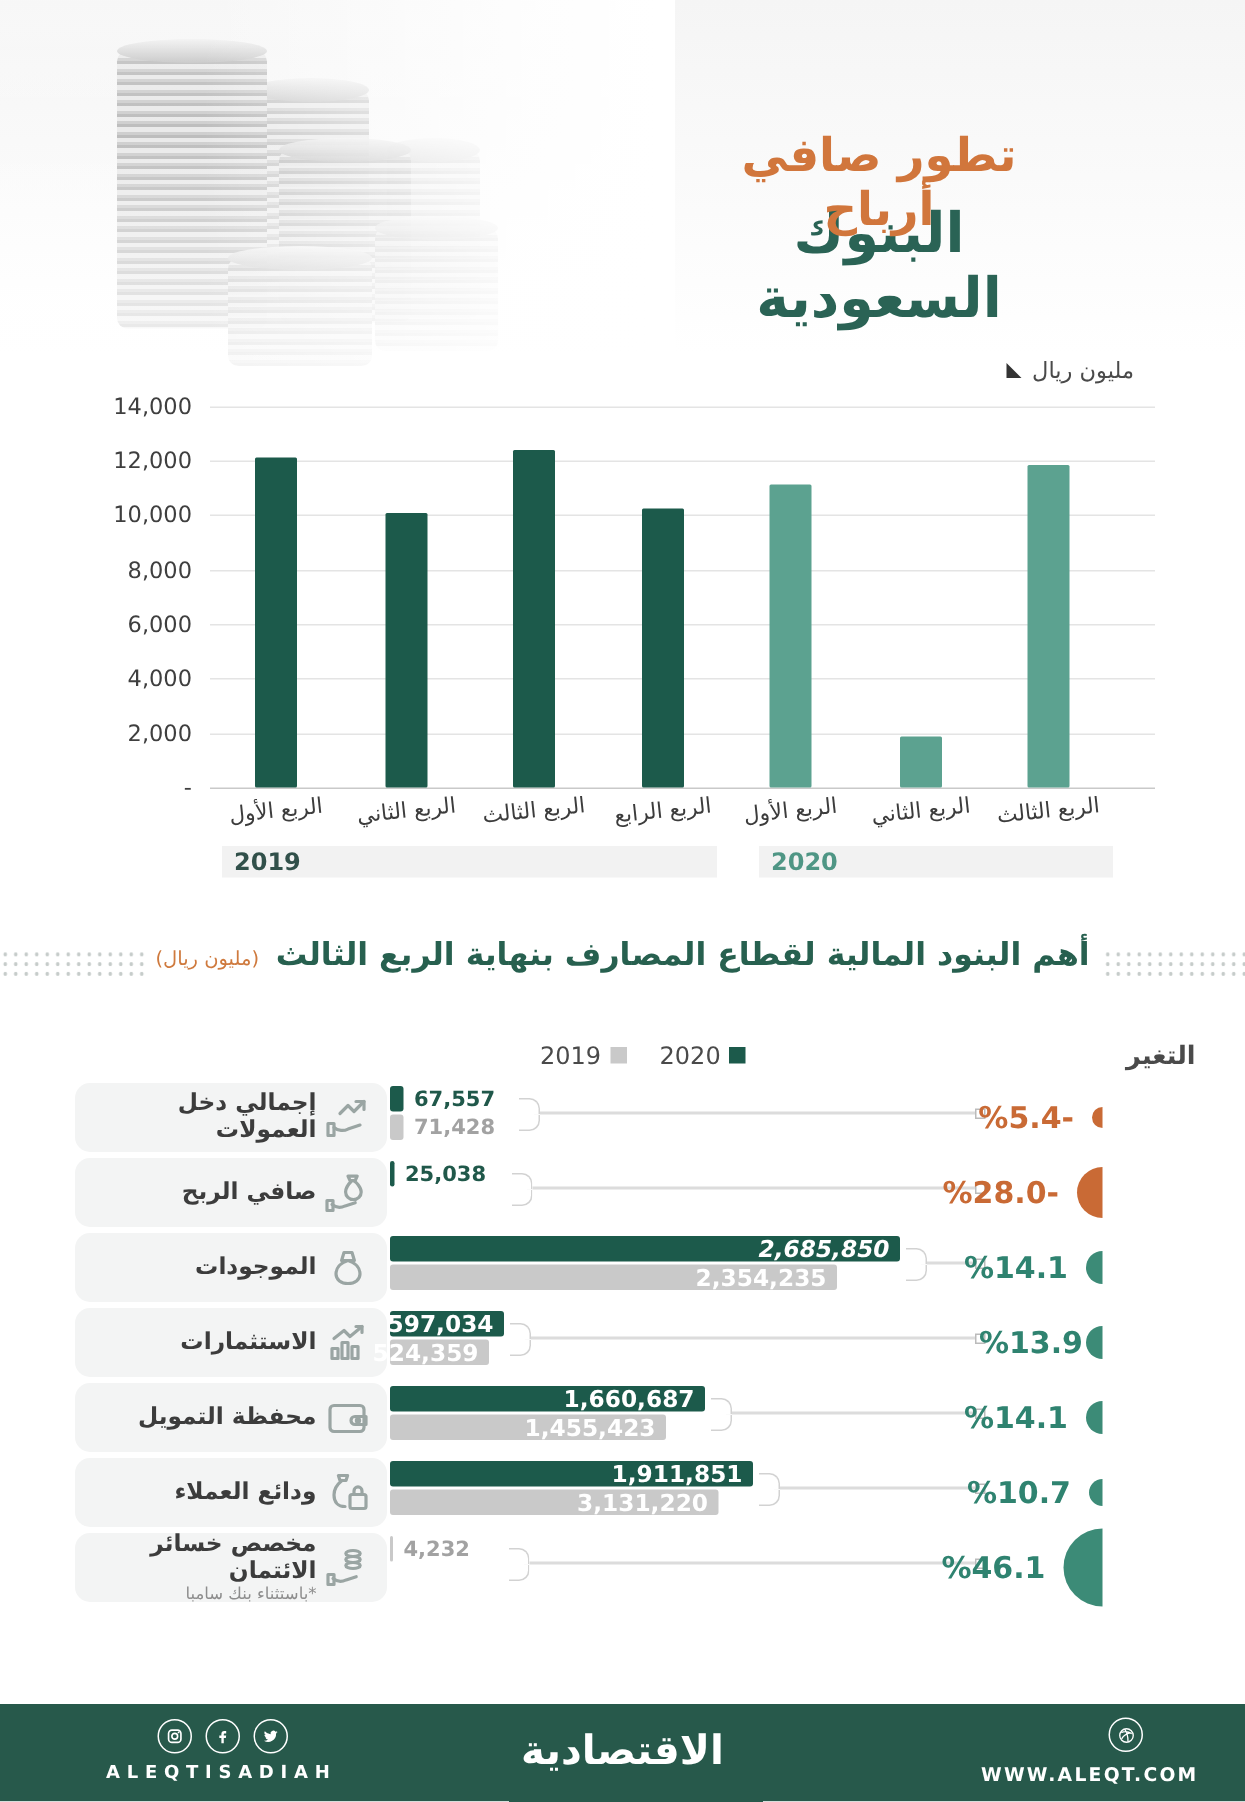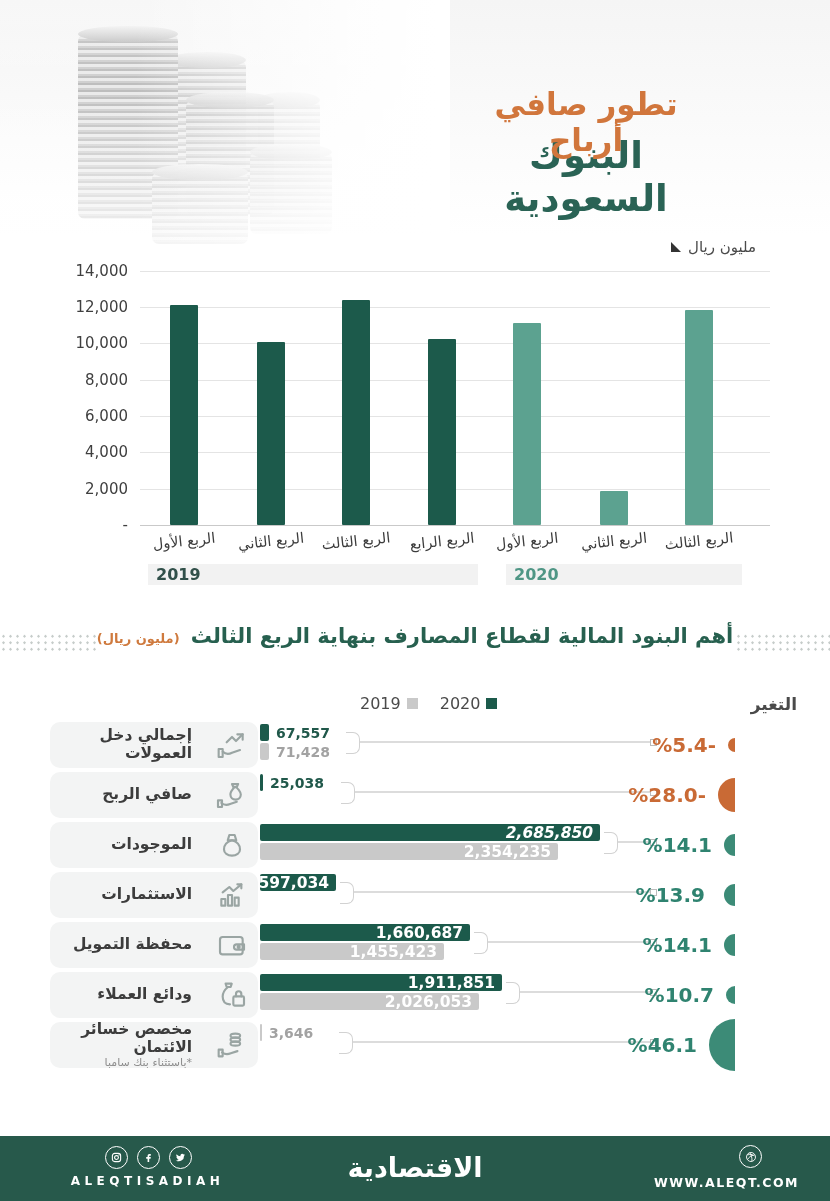--- a/index.html
+++ b/index.html
@@ -39,31 +39,31 @@
   .yb19{left:148px;width:330px;color:#31504a;}
   .yb20{left:506px;width:236px;color:#4f9685;}
 
   
   .dots{position:absolute;top:633px;height:20px;
         background-image:radial-gradient(circle,#c6ccca 1.1px,transparent 1.4px);background-size:7px 6.5px;}
   .dots.l{left:0;width:97px;}
   .dots.r{right:0;width:95px;}
   .sec-title{top:624px;left:0;width:100%;text-align:center;direction:rtl;}
   .sec-title .main{color:#27604f;font-size:21px;font-weight:bold;}
-  .sec-title .unit{color:#cf7a3e;font-size:13px;font-weight:bold;margin-right:6px;}
+  .sec-title .unit{color:#cf7a3e;font-size:13px;font-weight:normal;margin-right:6px;}
   .legend{top:694px;left:360px;display:flex;align-items:center;font-size:16px;color:#4a4a4a;}
   .lsq{width:11px;height:11px;margin-left:6px;display:inline-block;}
   .lsq.gray{background:#c9c9c9;}
   .lsq.green{background:#1c5a4b;}
   .chg-head{top:694px;right:33px;font-size:17px;font-weight:bold;color:#4a4a4a;direction:rtl;}
 
   
   .hrow{position:absolute;left:0;width:830px;height:46px;}
   .lbox{position:absolute;left:50px;top:0;width:208px;height:46px;background:#f3f4f4;border-radius:10px;
-        display:flex;direction:rtl;align-items:center;gap:24px;padding:0 10px;box-sizing:border-box;}
+        display:flex;direction:rtl;align-items:center;gap:5px;padding:0 10px;box-sizing:border-box;}
   .lbox .ic{flex:none;width:32px;height:32px;}
   .ltext{font-size:15.5px;font-weight:bold;color:#3c3c3c;line-height:1.15;}
   .lsub{font-size:11px;font-weight:normal;color:#8d8d8d;}
   .bars{position:absolute;left:260px;top:2px;width:480px;height:42px;}
   .bline{position:relative;height:17px;margin-bottom:2px;display:flex;align-items:center;}
   .fill{height:17px;border-radius:2px;flex:none;display:flex;align-items:center;justify-content:flex-end;box-sizing:border-box;}
   .fill.green{background:#1c5a4b;}
   .fill.gray{background:#c9c9c9;}
   .bval{font-weight:bold;font-size:14px;margin-left:7px;white-space:nowrap;}
   .bval.g20{color:#20584a;}
@@ -270,28 +270,33 @@
           <path d="M16 4h3v3"></path>
         </svg>
       <div class="ltext ar">الاستثمارات</div>
     </div>
     <div class="bars">
       <div class="bline">
           <div class="fill green" style="width: 76px;">
             <span class="bval g20 in">597,034</span>
           </div>
         </div>
+      <div class="bline">
+          <div class="fill gray" style="width: 66px;">
+            <span class="bval g19 in">524,359</span>
+          </div>
+        </div>
       <div class="joint" style="left: 80px;">
           <div class="jt"></div>
           <div class="jb"></div>
         </div>
       <div class="cline" style="left: 94px; width: 296px;"></div>
       <div class="sqm"></div>
     </div>
-    <span class="pct pos" style="right: 125px;">%13.9</span>
+    <span class="pct pos" style="right: 108px;">%13.9</span>
     <div class="semi pos" style="width: 11px; height: 22px; border-radius: 11px 0px 0px 11px;"></div>
   </div>
 
   <div class="hrow" style="top:922px">
     <div class="lbox">
       <svg class="ic icsvg" viewBox="0 0 24 24">
         <rect x="3" y="6" width="17" height="13" rx="2"></rect>
         <path d="M15.5 11.5H21v4h-5.5a2 2 0 0 1 0-4z"></path>
           <circle cx="17" cy="13.5" r=".8"></circle>
         </svg>
@@ -330,21 +335,21 @@
       <div class="ltext ar">ودائع العملاء</div>
     </div>
     <div class="bars">
       <div class="bline">
           <div class="fill green" style="width: 242px;">
             <span class="bval g20 in">1,911,851</span>
           </div>
         </div>
       <div class="bline">
           <div class="fill gray" style="width: 219px;">
-            <span class="bval g19 in">2,026,053</span>
+            <span class="bval g19 in">3,131,220</span>
           </div>
         </div>
       <div class="joint" style="left: 246px;">
           <div class="jt"></div>
           <div class="jb"></div>
         </div>
       <div class="cline" style="left: 260px; width: 130px;"></div>
       <div class="sqm"></div>
     </div>
     <span class="pct pos" style="right: 116px;">%10.7</span>
@@ -361,21 +366,21 @@
           <path d="M2 15.5h3v5H2z"></path>
         </svg>
       <div class="ltext ar">
         <div>مخصص خسائر الائتمان</div>
         <div class="lsub">*باستثناء بنك سامبا</div>
       </div>
     </div>
     <div class="bars">
       <div class="bline">
           <div class="fill gray" style="width: 2px;"></div>
-          <span class="bval g19">3,646</span>
+          <span class="bval g19">4,232</span>
         </div>
       <div class="joint" style="left: 79px;">
           <div class="jt"></div>
           <div class="jb"></div>
         </div>
       <div class="cline" style="left: 93px; width: 297px;"></div>
       <div class="sqm"></div>
     </div>
     <span class="pct pos" style="right: 133px;">%46.1</span>
     <div class="semi pos" style="width: 26px; height: 52px; border-radius: 26px 0px 0px 26px;"></div>

